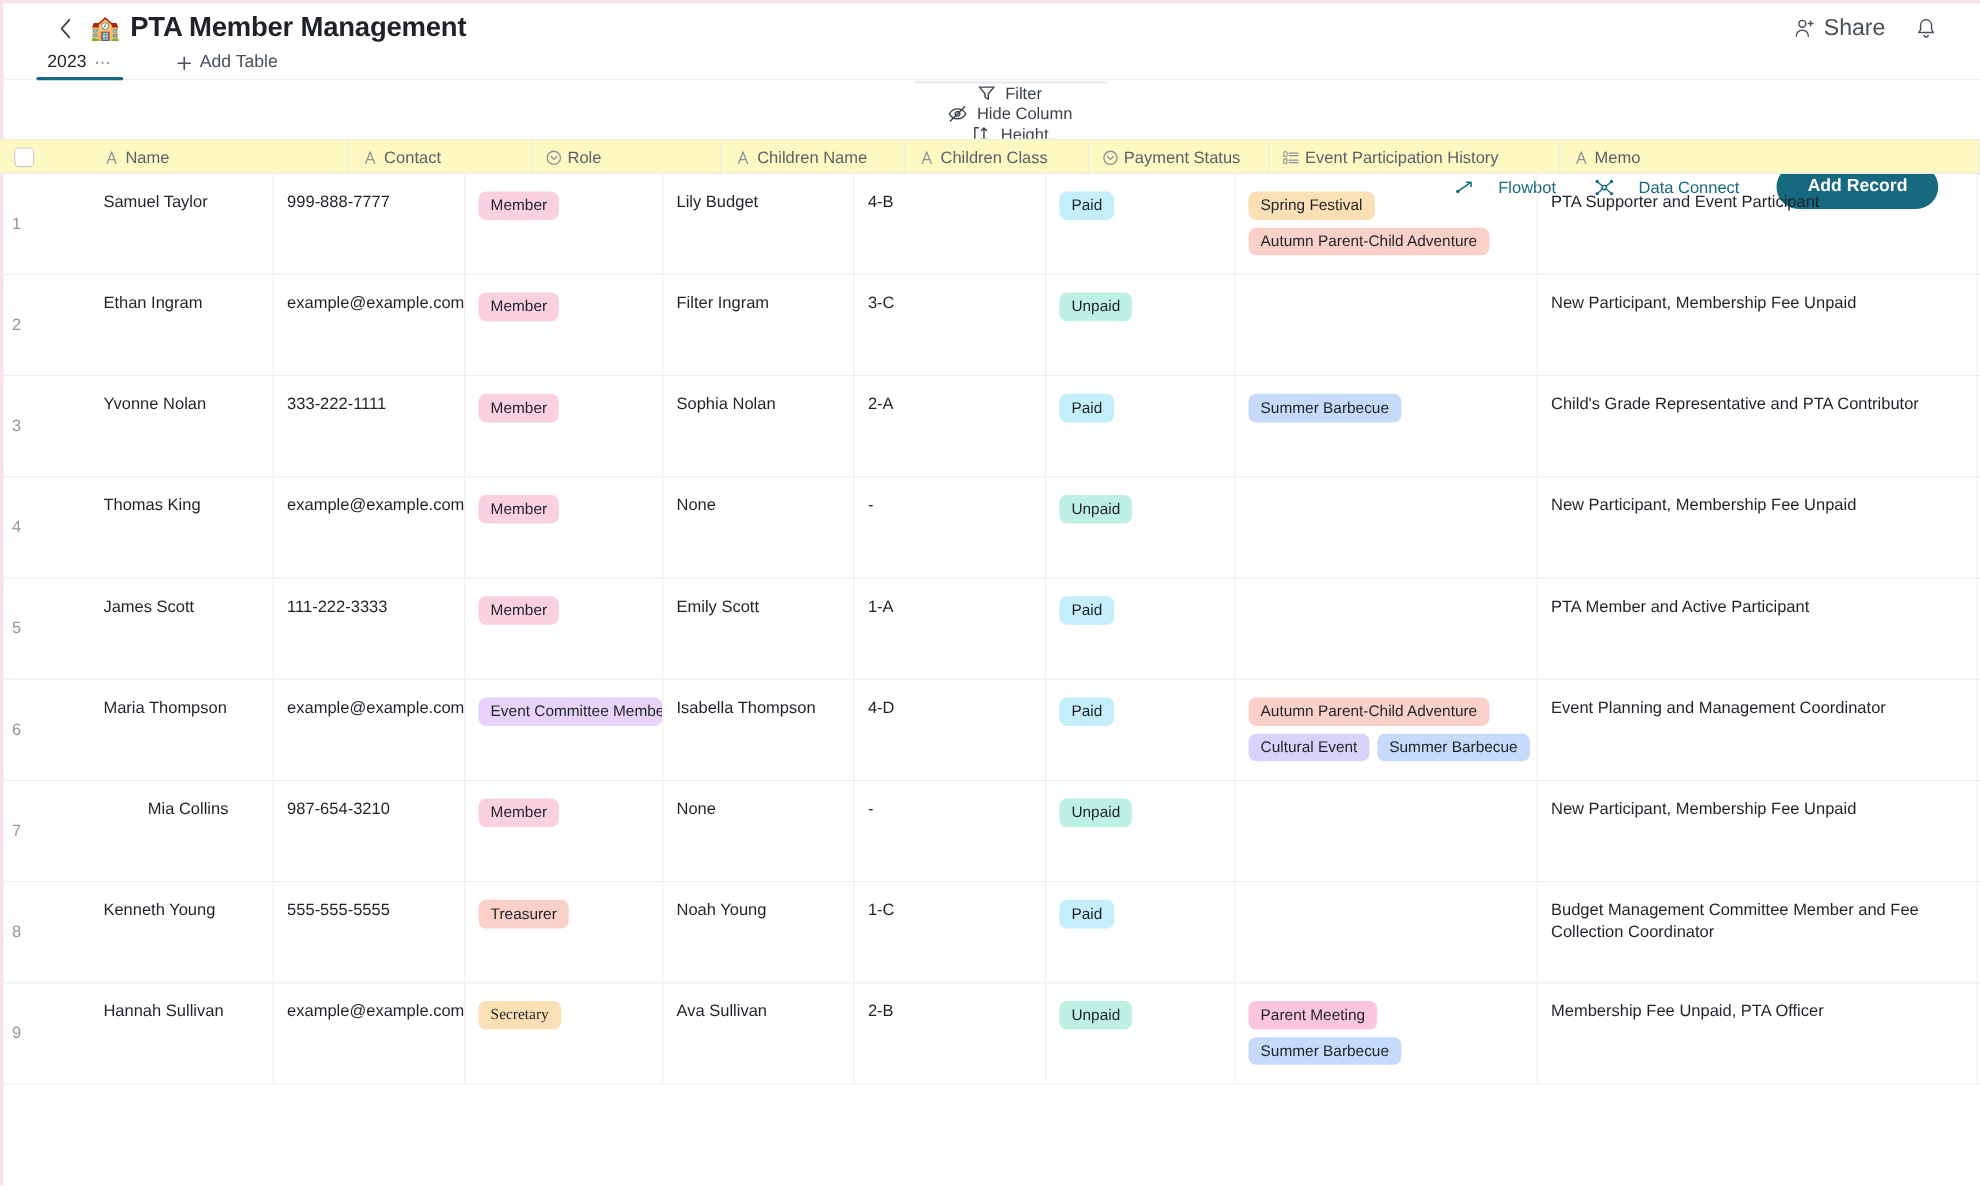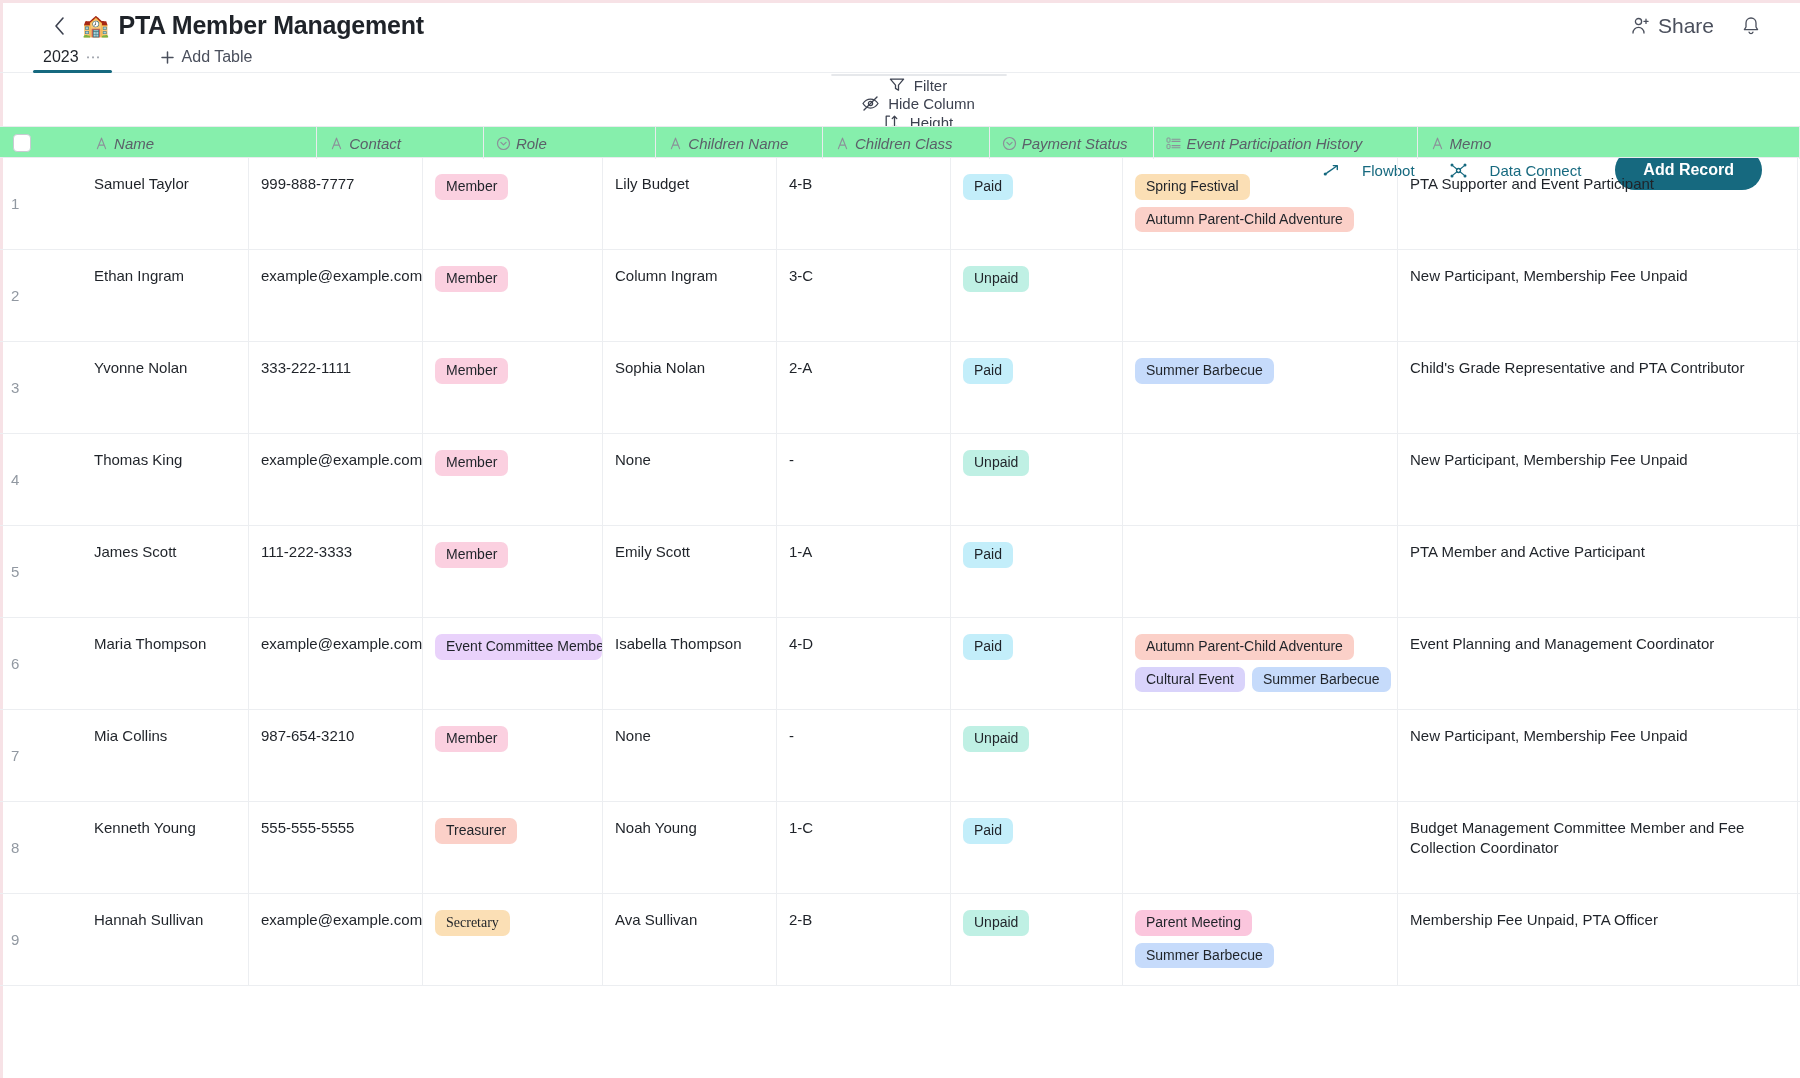--- a/index.html
+++ b/index.html
@@ -48,21 +48,21 @@
   #tb-hide { margin-left:36px; }
   #tb-height { margin-left:36px; }
   #tb-search { margin-left:34px; }
   .toolbar-right { margin-left:auto; display:flex; align-items:center; gap:0; padding-right:38px; }
   .tr-item { display:flex; align-items:center; gap:22px; font-size:15px; color:#16697f; cursor:pointer; margin-right:34px; }
   .add-record { background:#16697f; color:#fff; font-size:16px; font-weight:bold; border-radius:20px;
      padding:0 28px; height:40px; display:flex; align-items:center; justify-content:center; cursor:pointer; border:none;}
 
   
   .grid { position:absolute; top:126px; left:0; width:1800px; height:952px; overflow:hidden; }
-  .ghead { display:flex; height:32px; background:#86efac; border-top:1px solid #e9ebee; border-bottom:1px solid #e9ebee;font-style:italic; }
+  .ghead { display:flex; height:32px; background:#fef9c3; border-top:1px solid #e9ebee; border-bottom:1px solid #e9ebee; }
   .gh-cell { display:flex; align-items:center; gap:5px; padding-left:12px; font-size:15px; color:#5b6069;
      border-right:1px solid #e9ebee; height:32px; }
   .gh-cell.first { padding-left:14px; }
   .ghead .chk-wrap { width:33px; display:flex; align-items:center; justify-content:center; border-right:none; }
   .chkbox { width:18px; height:18px; border:1px solid #c7cbd1; border-radius:4px; background:#fff; cursor:pointer; }
 
   .grow { display:flex; border-bottom:1px solid #eceef1; position:relative; }
   .gc { border-right:1px solid #eceef1; padding:16px 0 0 12px; font-size:15px; color:#1f2329; line-height:1.35;
      overflow:hidden; }
   .gc.rownum { padding:0; position:relative; border-right:none; }
@@ -316,21 +316,21 @@
           <div class="gc rownum" style="width: 82px;">
             <span class="rn">2</span>
           </div>
           <div class="gc" style="width: 167px;"><span>Ethan Ingram</span></div>
           <div class="gc " style="width: 174px;"><span>example@example.com</span></div>
           <div class="gc" style="width: 180px;">
             <div class="tagrow">
               <span class="tag" style="background: rgb(251, 208, 224); color: rgb(31, 35, 41);">Member</span>
             </div>
           </div>
-          <div class="gc " style="width: 174px;"><span>Column Ingram</span></div>
+          <div class="gc " style="width: 174px;"><span>Filter Ingram</span></div>
           <div class="gc " style="width: 174px;"><span>3-C</span></div>
           <div class="gc" style="width: 172px;">
             <div class="tagrow">
               <span class="tag" style="background: rgb(191, 240, 228); color: rgb(31, 35, 41);">Unpaid</span>
             </div>
           </div>
           <div class="gc" style="width: 275px;">
             <div class="tagrow"></div>
           </div>
           <div class="gc memo" style="width: 400px;"><span>New Participant, Membership Fee Unpaid</span></div>
@@ -430,21 +430,21 @@
               <span class="tag" style="background: rgb(217, 211, 251); color: rgb(31, 35, 41);">Cultural Event</span>
               <span class="tag" style="background: rgb(198, 219, 251); color: rgb(31, 35, 41);">Summer Barbecue</span>
             </div>
           </div>
           <div class="gc memo" style="width: 400px;"><span>Event Planning and Management Coordinator</span></div>
         </div>
         <div class="grow" style="height: 92px;">
           <div class="gc rownum" style="width: 82px;">
             <span class="rn">7</span>
           </div>
-          <div class="gc" style="width: 167px;"><span>Mia Collins</span></div>
+          <div class="gc" style="width: 167px; text-align: center;"><span>Mia Collins</span></div>
           <div class="gc " style="width: 174px;"><span>987-654-3210</span></div>
           <div class="gc" style="width: 180px;">
             <div class="tagrow">
               <span class="tag" style="background: rgb(251, 208, 224); color: rgb(31, 35, 41);">Member</span>
             </div>
           </div>
           <div class="gc " style="width: 174px;"><span>None</span></div>
           <div class="gc " style="width: 174px;"><span>-</span></div>
           <div class="gc" style="width: 172px;">
             <div class="tagrow">

